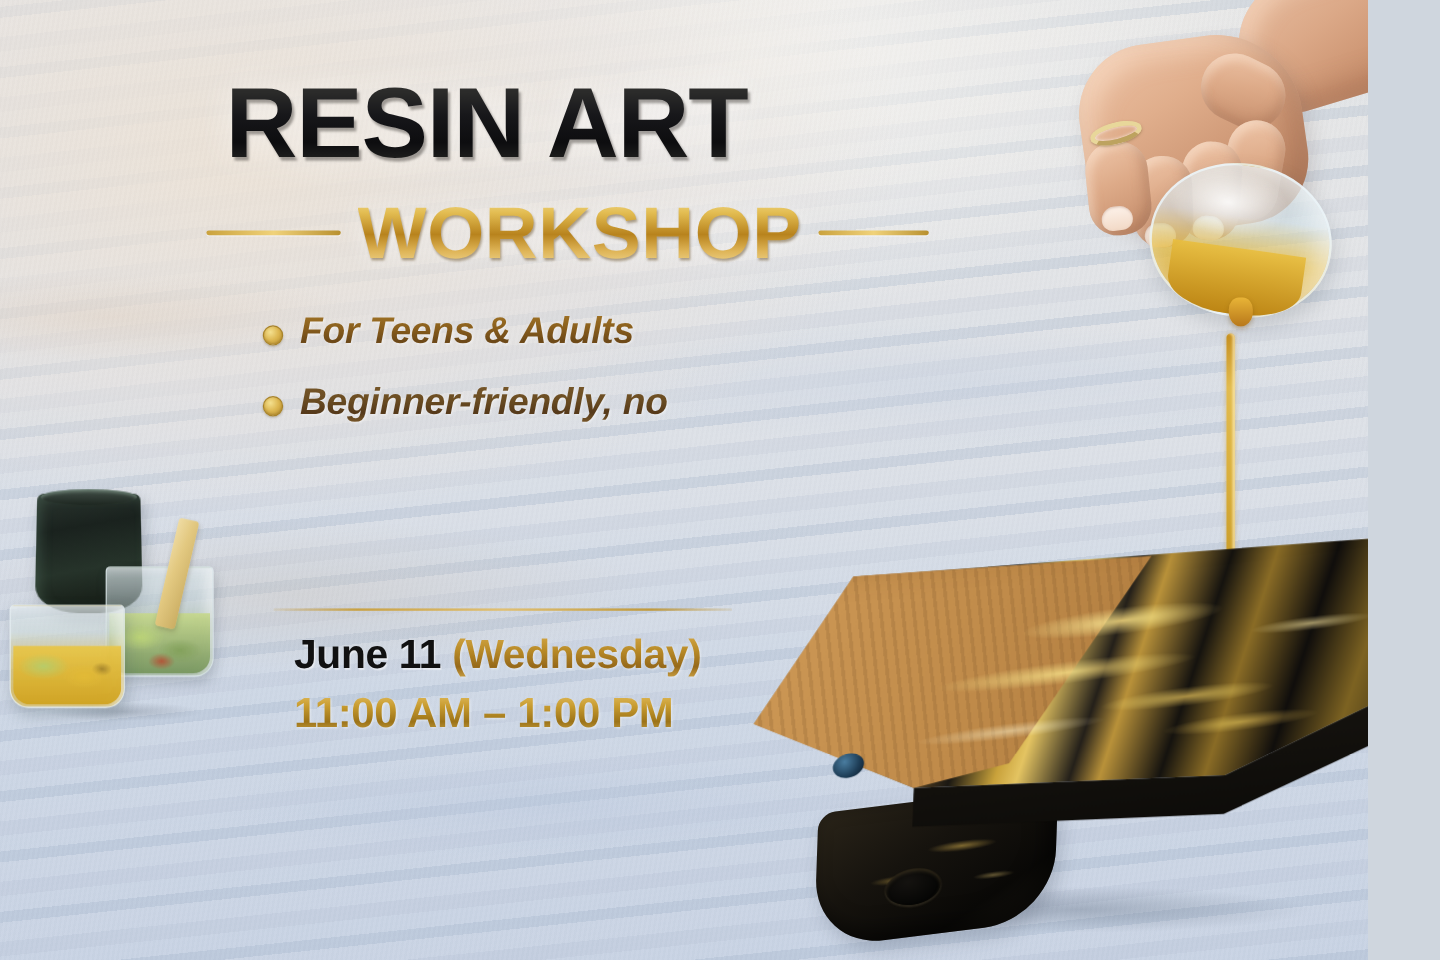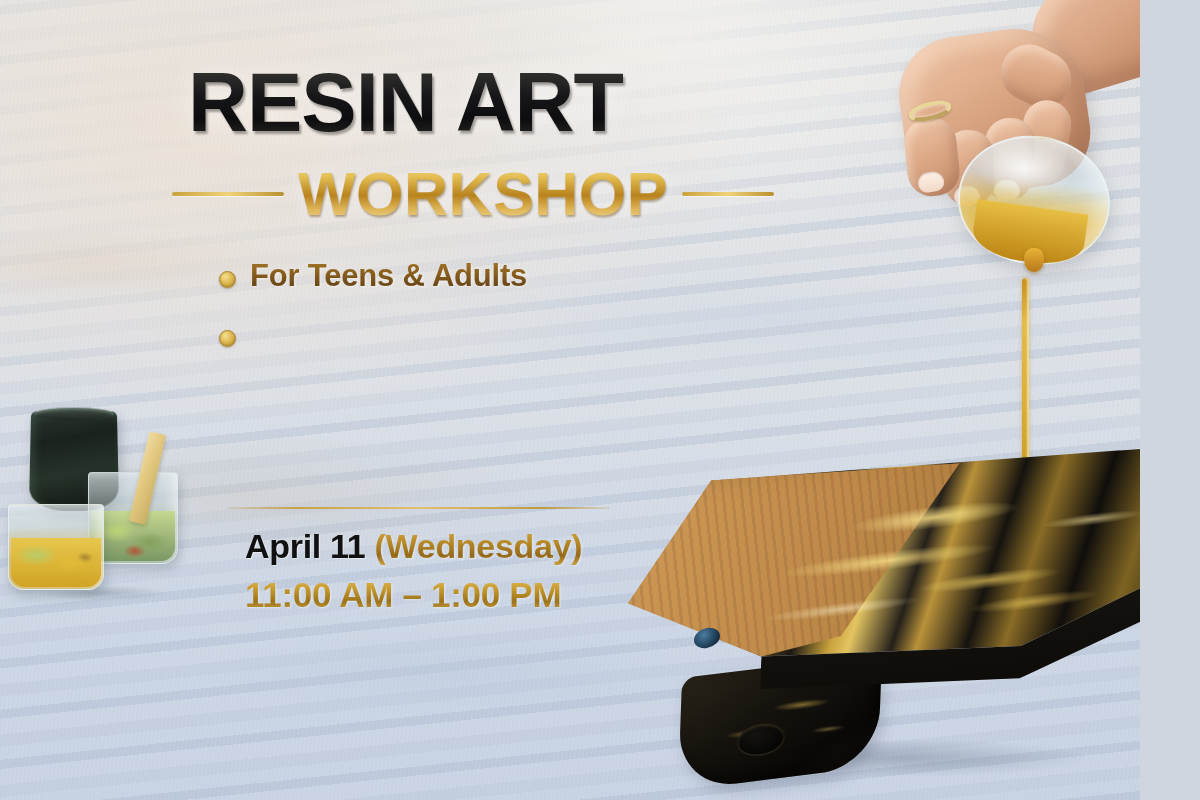--- a/index.html
+++ b/index.html
@@ -70,21 +70,21 @@
   .workshop{
     font-size:61px; font-weight:700; letter-spacing:.5px;
     font-family:"Liberation Sans", sans-serif;
     background:linear-gradient(180deg,#f6e6a8 0%, #e3bd52 26%, #b8831d 52%, #dfb558 72%, #f7e7ad 100%);
     -webkit-background-clip:text; background-clip:text;
     -webkit-text-fill-color:transparent;
     filter:drop-shadow(1px 2px 1px rgba(90,65,20,.45)) drop-shadow(0 0 10px rgba(255,255,255,.45));
     white-space:nowrap;
   }
 
-  .bullets{ position:absolute; left:219px; top:258px; width:430px; }
+  .bullets{ position:absolute; left:219px; top:258px; width:430px;font-style:italic; }
   .bullet{ display:flex; align-items:flex-start; gap:14px; margin-bottom:22px; }
   .dot{
     flex:0 0 auto; width:17px; height:17px; margin-top:13px; border-radius:50%;
     background:radial-gradient(circle at 36% 32%, #f4e08f 0%, #ddb751 48%, #b98f2c 100%);
     border:1.5px solid #a8832a;
     box-shadow:0 1px 2px rgba(90,70,25,.35), inset 0 -1px 2px rgba(120,90,25,.35);
   }
   .btxt{ font-size:31px; font-weight:700; line-height:1.18; letter-spacing:-.2px; }
   .btxt.gold-brown{
     background:linear-gradient(180deg,#a87a2a 0%, #8a5f1d 40%, #6c4818 72%, #a5782c 100%);
@@ -415,30 +415,30 @@
 
       <div class="bullet">
         <span class="dot"></span>
         <span class="btxt gold-brown">For Teens &amp; Adults</span>
       </div>
 
 
       <div class="bullet">
         <span class="dot"></span>
         <span class="btxt brown">
-          <br>
+          <span>Beginner-friendly, no</span><br>
         </span>
       </div>
 
     </div>
 
     <div class="divider"></div>
 
     <div class="details">
       <div class="line-date">
-        <span class="date-main">April 11</span>
+        <span class="date-main">June 11</span>
         <span class="date-day">(Wednesday)</span>
       </div>
       <div class="line-time">11:00 AM – 1:00 PM</div>
     </div>
 
   </div>
 </div>
 
 </body></html>

